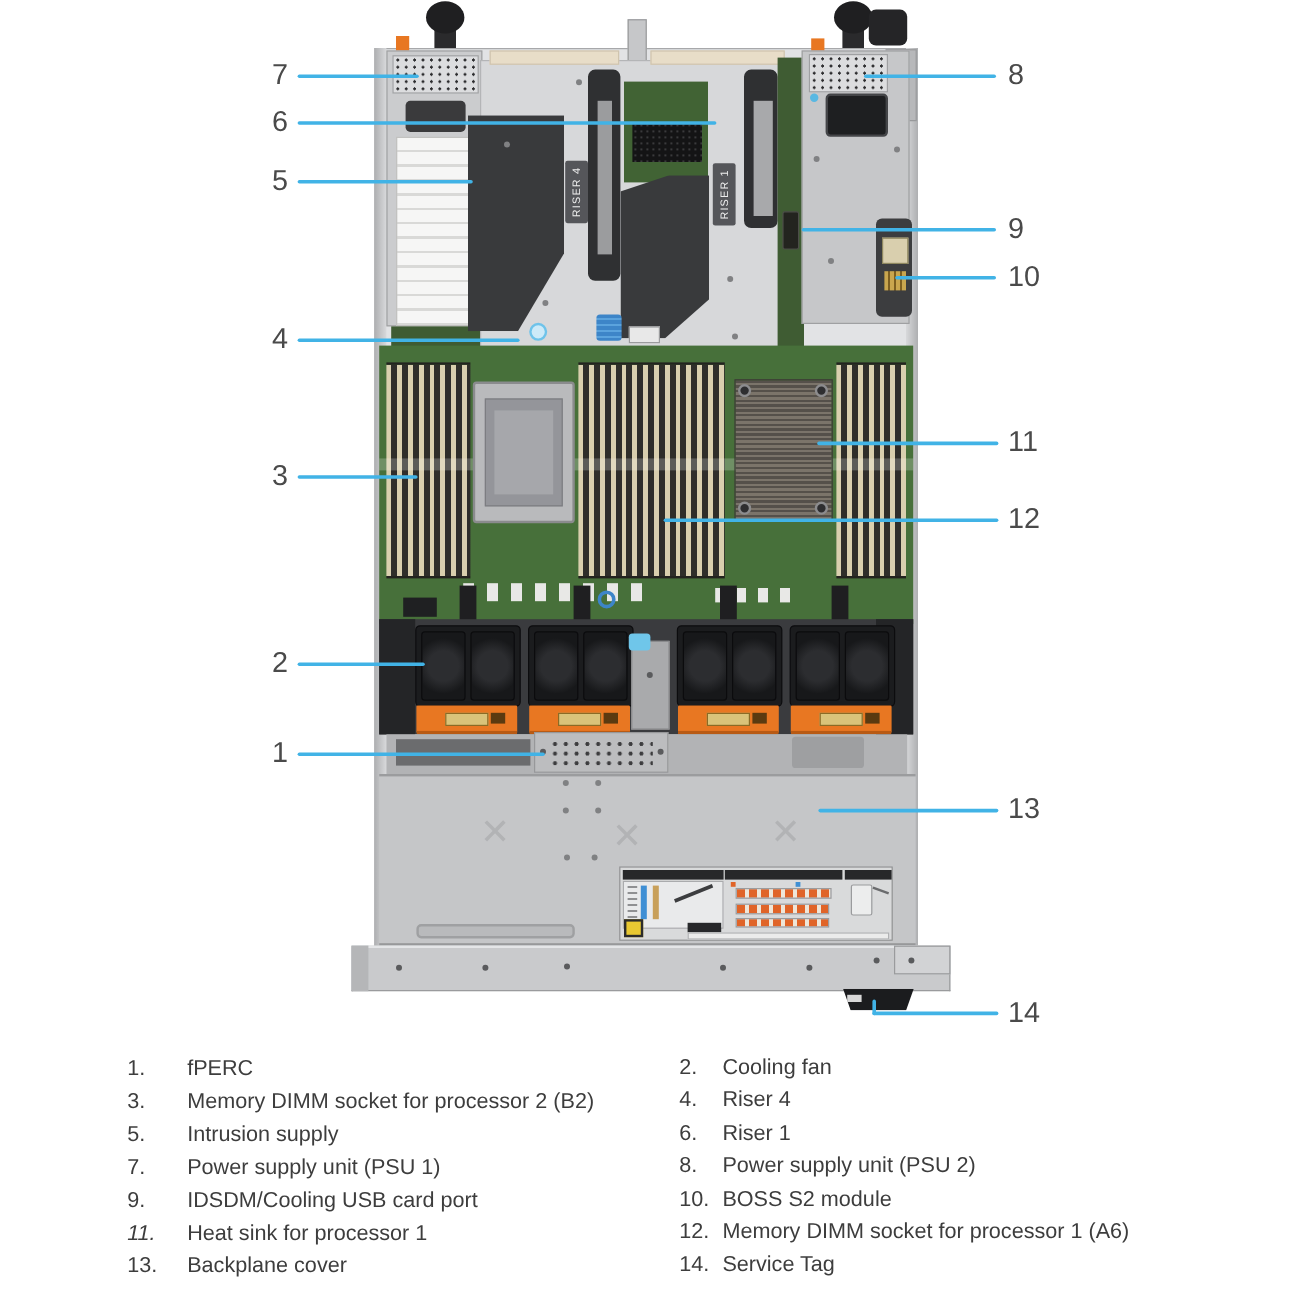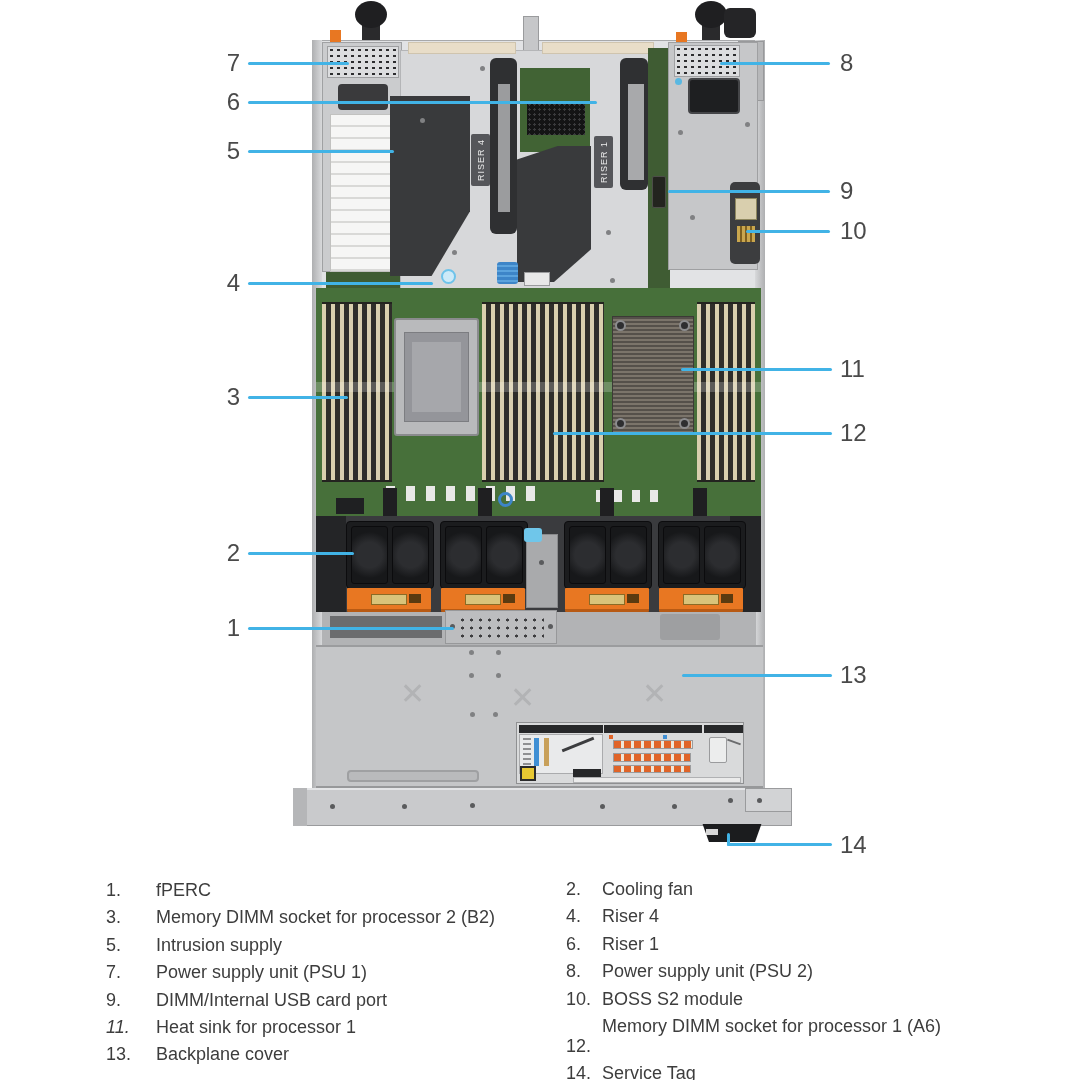--- a/index.html
+++ b/index.html
@@ -268,21 +268,21 @@
   <div class="legend-row">
       <span class="lnum" style="width:50px;">5.</span>
       <span>Intrusion supply</span>
     </div>
   <div class="legend-row">
       <span class="lnum" style="width:50px;">7.</span>
       <span>Power supply unit (PSU 1)</span>
     </div>
   <div class="legend-row">
       <span class="lnum" style="width:50px;">9.</span>
-      <span>DIMM/Internal USB card port</span>
+      <span>IDSDM/Cooling USB card port</span>
     </div>
   <div class="legend-row">
       <span class="lnum" style="width:50px;font-style:italic;">11.</span>
       <span>Heat sink for processor 1</span>
     </div>
   <div class="legend-row">
       <span class="lnum" style="width:50px;">13.</span>
       <span>Backplane cover</span>
     </div>
 </div>
@@ -301,20 +301,20 @@
     </div>
   <div class="legend-row">
       <span class="lnum" style="width:36px;">8.</span>
       <span>Power supply unit (PSU 2)</span>
     </div>
   <div class="legend-row">
       <span class="lnum" style="width:36px;">10.</span>
       <span>BOSS S2 module</span>
     </div>
   <div class="legend-row">
-      <span class="lnum" style="width:36px;margin-top:20px;">12.</span>
+      <span class="lnum" style="width:36px;">12.</span>
       <span>Memory DIMM socket for processor 1 (A6)</span>
     </div>
   <div class="legend-row">
       <span class="lnum" style="width:36px;">14.</span>
       <span>Service Tag</span>
     </div>
 </div>
 
 </body></html>

